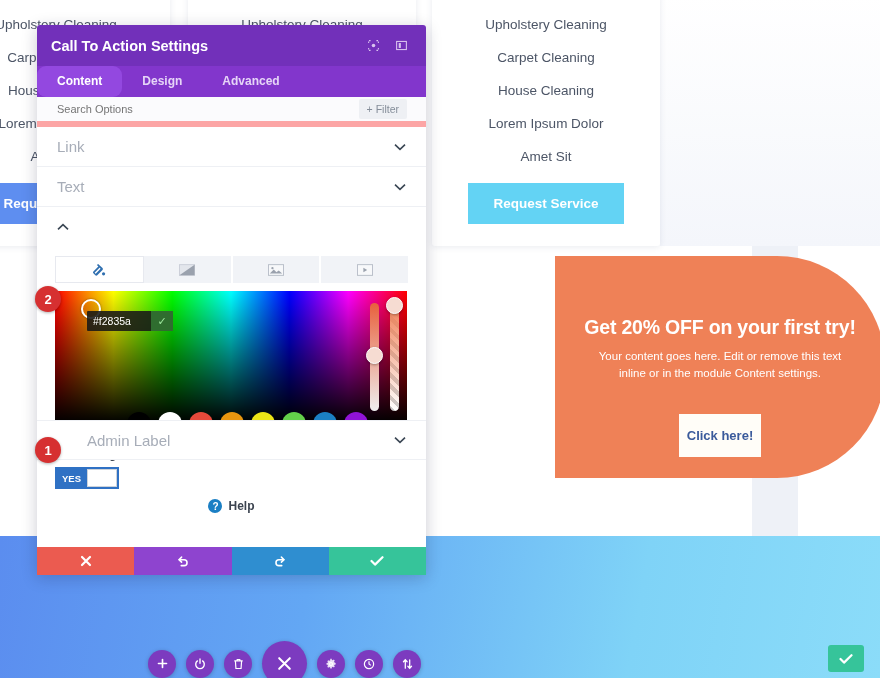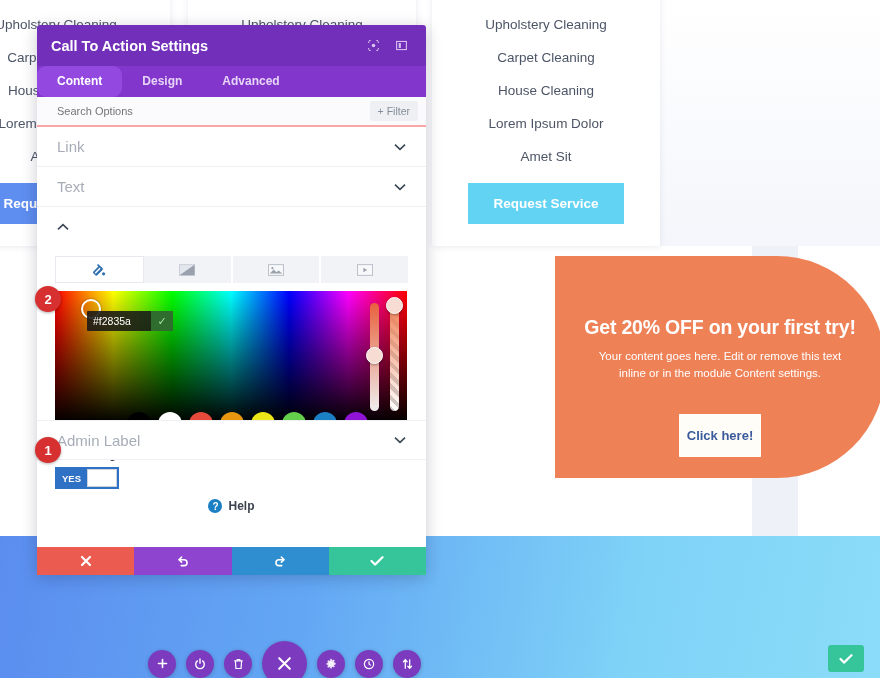--- a/index.html
+++ b/index.html
@@ -87,22 +87,22 @@
   }
 
   .tabs { height: 31px; background: #8236cc; display: flex; }
   .tab {
     padding: 0 20px; height: 31px; line-height: 31px;
     font-size: 12px; font-weight: bold; color: #e6d5f7; cursor: pointer; border-radius: 9px;
   }
   .tab.active { background: #9348e0; color: #ffffff; }
 
   .searchbar {
-    height: 30px; background: #fbfbfd; border-bottom: 2px solid #fca5a5;
-    display: flex; align-items: center; padding: 0 8px 0 20px;
+    height: 30px; background: #fbfbfd; border-bottom: 6px solid #fca5a5;
+    display: flex; align-items: center; padding: 0 19px 0 20px;
   }
   .searchbar input {
     flex: 1; border: none; background: transparent; outline: none;
     font-size: 11px; color: #9aa2ae; font-family: "Liberation Sans", sans-serif;
   }
   .filter-btn {
     background: #eef0f4; color: #848d99; border: none;
     font-size: 10.5px; padding: 4px 8px; border-radius: 2px; cursor: pointer;
     font-family: "Liberation Sans", sans-serif;
   }
@@ -185,21 +185,21 @@
     position: absolute; right: 2px; top: 2px; width: 30px; height: 18px;
     background: #fff; border: 1px solid #cdd3da;
   }
 
   .admin-row {
     position: absolute; left: 0; bottom: 115px; width: 389px; height: 40px;
     display: flex; align-items: center; padding: 0 20px;
     border-top: 1px solid #eef0f4; border-bottom: 1px solid #eef0f4;
     background: #fff; cursor: pointer;
   }
-  .admin-row .lbl { flex: 1; font-size: 15px; color: #a7adb8; }
+  .admin-row .lbl { flex: 1; font-size: 15px; color: #a7adb8; margin-left: 30px; }
 
   .help-row {
     position: absolute; left: 0; bottom: 62px; width: 389px;
     display: flex; align-items: center; justify-content: center; gap: 6px;
     cursor: pointer;
   }
   .help-dot {
     width: 14px; height: 14px; border-radius: 50%; background: #1b7fc4;
     color: #fff; font-size: 10px; font-weight: bold;
     display: flex; align-items: center; justify-content: center;

